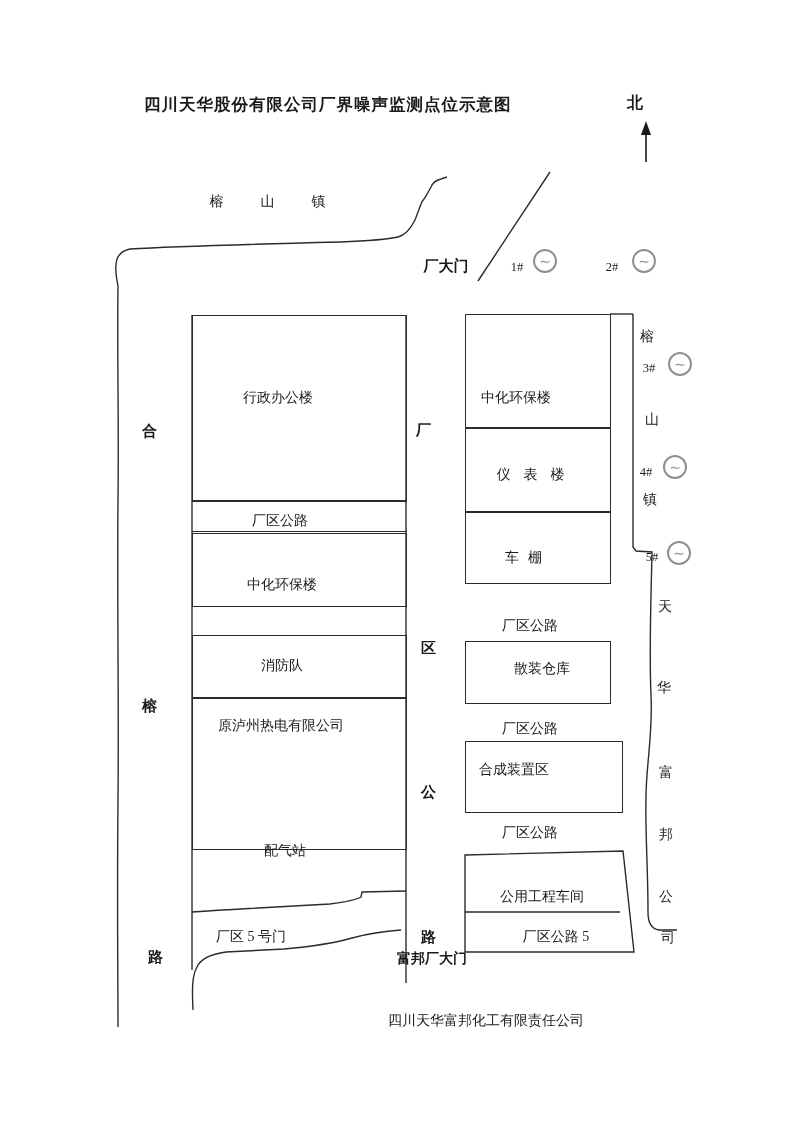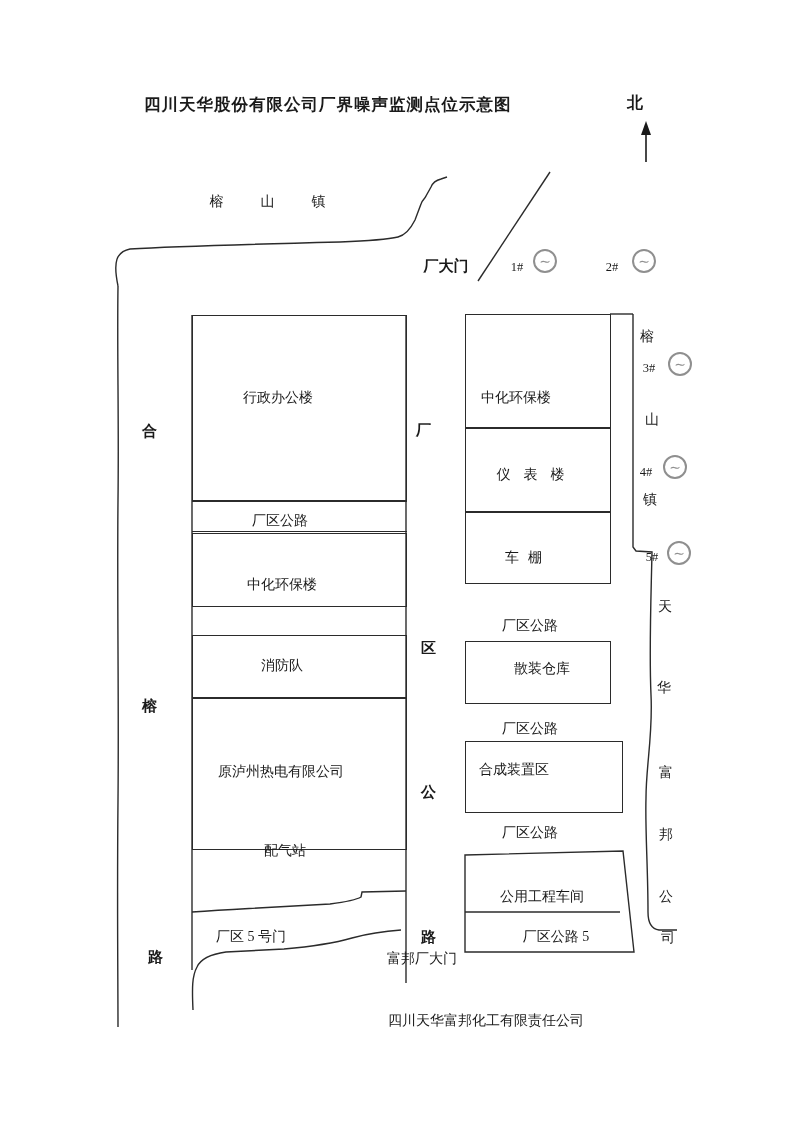--- a/index.html
+++ b/index.html
@@ -69,42 +69,42 @@
   <div class="box" style="left:192px;top:315px;width:215px;height:186px;"></div>
   <div class="hstrip" style="left:192px;top:501px;width:215px;height:31px;"></div>
   <div class="box" style="left:192px;top:533px;width:215px;height:74px;"></div>
   <div class="box" style="left:192px;top:635px;width:215px;height:63px;"></div>
   <div class="box" style="left:192px;top:698px;width:215px;height:152px;"></div>
 
   <div class="lbl" style="left:278px;top:398px;">行政办公楼</div>
   <div class="lbl" style="left:280px;top:521px;">厂区公路</div>
   <div class="lbl" style="left:282px;top:585px;">中化环保楼</div>
   <div class="lbl" style="left:282px;top:666px;">消防队</div>
-  <div class="lbl" style="left:281px;top:772px;">原泸州热电有限公司</div>
+  <div class="lbl" style="left:281px;top:726px;">原泸州热电有限公司</div>
 
   <div class="box" style="left:465px;top:314px;width:146px;height:114px;"></div>
   <div class="box" style="left:465px;top:428px;width:146px;height:84px;"></div>
   <div class="box" style="left:465px;top:512px;width:146px;height:72px;"></div>
   <div class="box" style="left:465px;top:641px;width:146px;height:63px;"></div>
   <div class="box" style="left:465px;top:741px;width:158px;height:72px;"></div>
 
   <div class="lbl" style="left:508px;top:398px;margin-left:8px;">中化环保楼</div>
   <div class="lbl spread-wide" style="left:537px;top:475px;">仪表楼</div>
   <div class="lbl spread-mid" style="left:528px;top:558px;">车棚</div>
   <div class="lbl" style="left:530px;top:626px;">厂区公路</div>
   <div class="lbl" style="left:542px;top:669px;">散装仓库</div>
   <div class="lbl" style="left:530px;top:729px;">厂区公路</div>
   <div class="lbl" style="left:514px;top:770px;">合成装置区</div>
   <div class="lbl" style="left:530px;top:833px;">厂区公路</div>
   <div class="lbl" style="left:542px;top:897px;">公用工程车间</div>
   <div class="lbl" style="left:556px;top:937px;">厂区公路 5</div>
 
   <div class="lbl" style="left:285px;top:851px;">配气站</div>
   <div class="lbl" style="left:251px;top:937px;">厂区 5 号门</div>
-  <div class="lbl" style="left:422px;top:959px;">富邦厂大门</div>
+  <div class="lbl" style="left:432px;top:959px;font-weight:bold;">富邦厂大门</div>
   <div class="lbl" style="left:486px;top:1021px;">四川天华富邦化工有限责任公司</div>
 
   <div class="vchar" style="left:142px;top:424px;">合</div>
   <div class="vchar" style="left:142px;top:699px;">榕</div>
   <div class="vchar" style="left:148px;top:950px;">路</div>
 
   <div class="vchar" style="left:416px;top:423px;">厂</div>
   <div class="vchar" style="left:421px;top:641px;">区</div>
   <div class="vchar" style="left:421px;top:785px;">公</div>
   <div class="vchar" style="left:421px;top:930px;">路</div>

